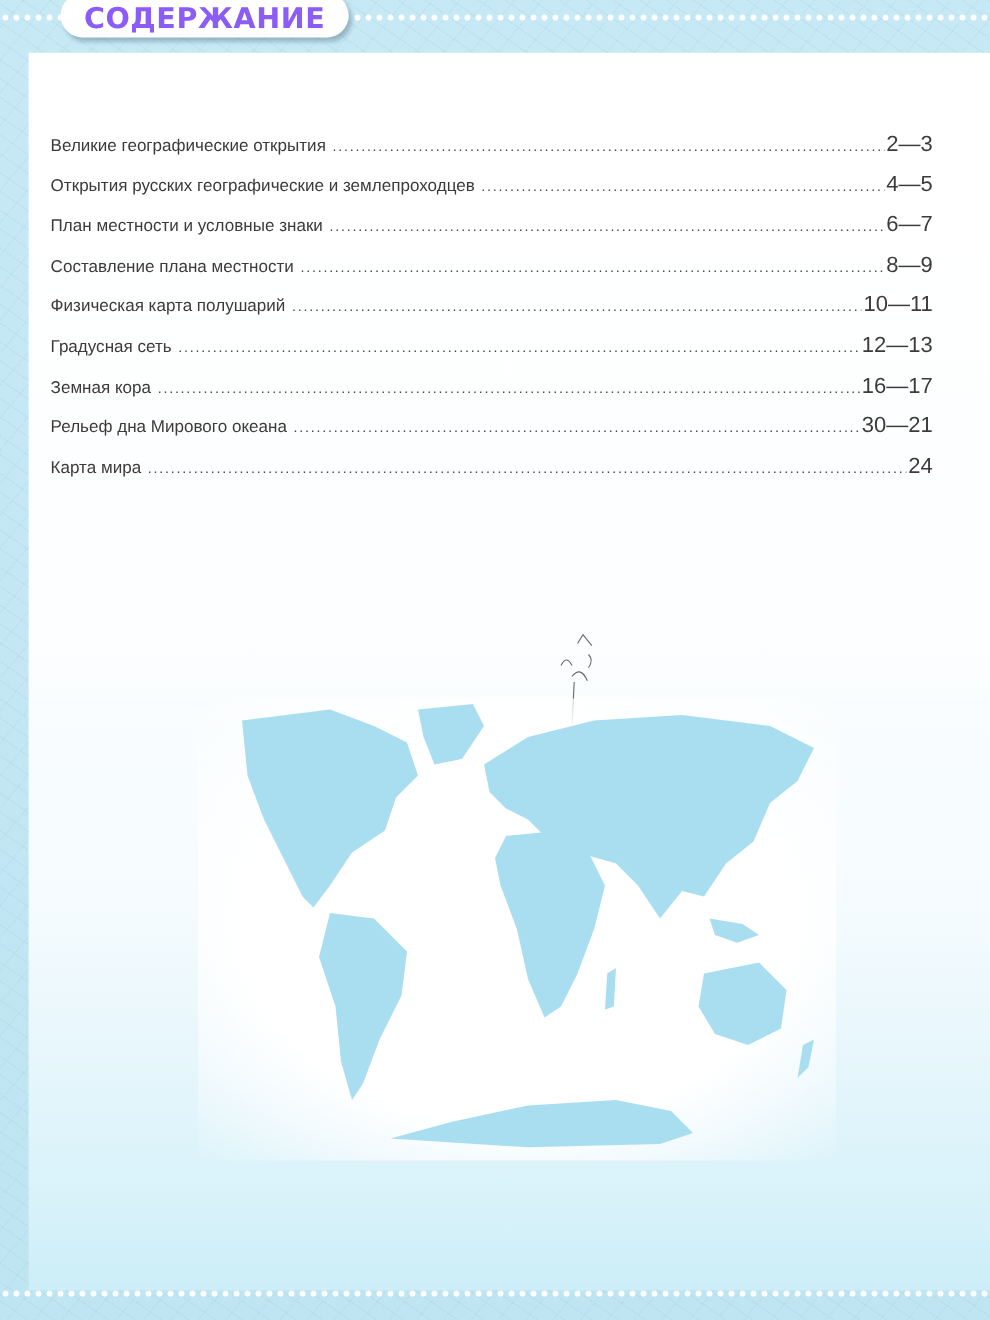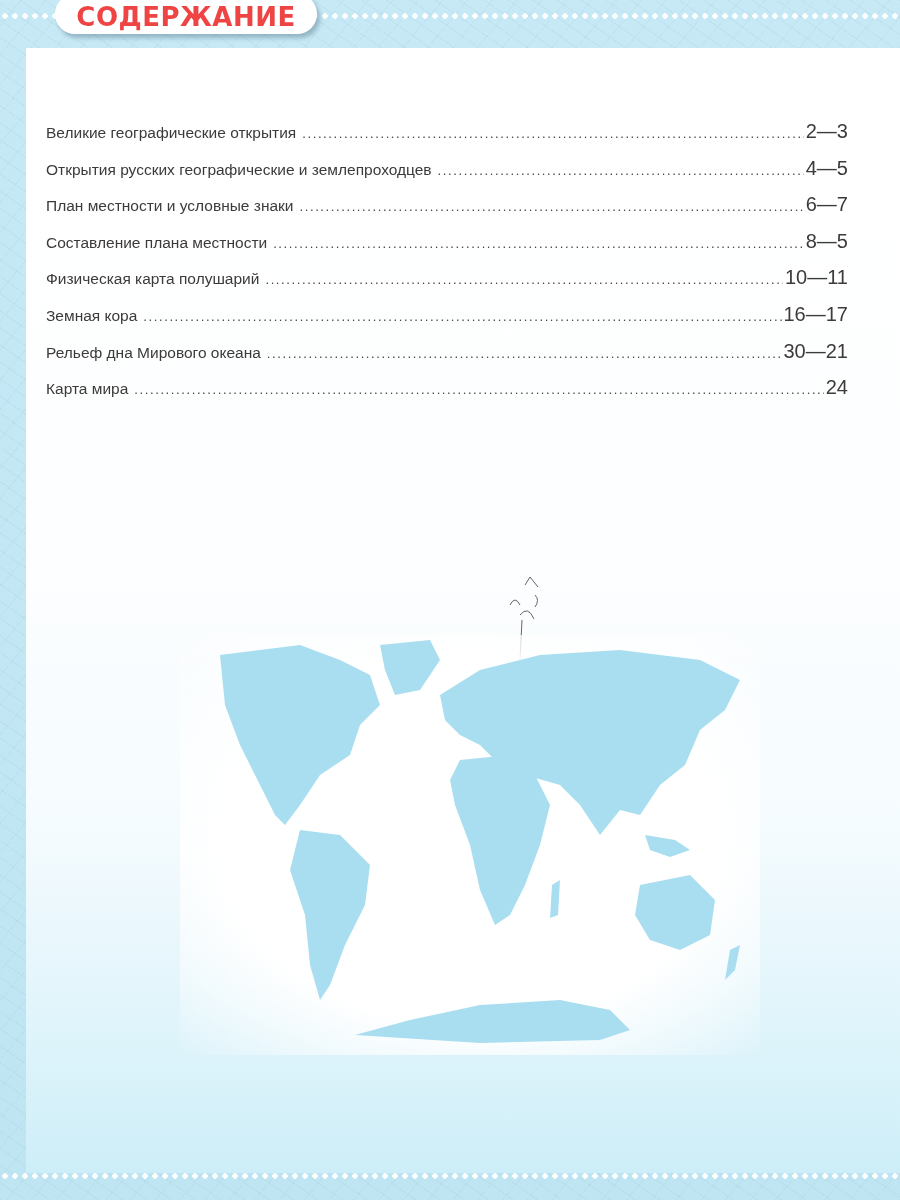--- a/index.html
+++ b/index.html
@@ -24,21 +24,21 @@
   .dots.bottom { top:1172px; }
   .title-pill {
     position:absolute; left:55px; top:-6px; width:262px; height:40px;
     background:#ffffff; border-radius:0 0 22px 22px / 0 0 22px 22px;
     box-shadow: 3px 4px 4px rgba(90,120,140,0.45);
     display:flex; align-items:center; justify-content:center;
     border-radius:20px;
   }
   .title-pill span {
     font-family:"DejaVu Sans", sans-serif; font-weight:bold;
-    font-size:26px; color:#ef4444; letter-spacing:0.5px; margin-top:6px;
+    font-size:26px; color:#8b5cf6; letter-spacing:0.5px; margin-top:6px;
   }
   .panel {
     position:absolute; left:26px; top:48px; width:874px; height:1125px;
     background: linear-gradient(180deg, #ffffff 0%, #fdfeff 45%, #f4fbfe 70%, #d9f2fa 92%, #cdeef8 100%);
   }
   .toc {
     position:absolute; left:46px; top:120px; width:802px;
     list-style:none; margin:0; padding:0;
   }
   .toc li {
@@ -89,26 +89,31 @@
       <span class="pages">4—5</span>
     </li>
   <li>
       <span class="label">План местности и условные знаки</span>
       <span class="leader"></span>
       <span class="pages">6—7</span>
     </li>
   <li>
       <span class="label">Составление плана местности</span>
       <span class="leader"></span>
-      <span class="pages">8—5</span>
+      <span class="pages">8—9</span>
     </li>
   <li>
       <span class="label">Физическая карта полушарий</span>
       <span class="leader"></span>
       <span class="pages">10—11</span>
+    </li>
+  <li>
+      <span class="label">Градусная сеть</span>
+      <span class="leader"></span>
+      <span class="pages">12—13</span>
     </li>
   <li>
       <span class="label">Земная кора</span>
       <span class="leader"></span>
       <span class="pages">16—17</span>
     </li>
   <li>
       <span class="label">Рельеф дна Мирового океана</span>
       <span class="leader"></span>
       <span class="pages">30—21</span>

